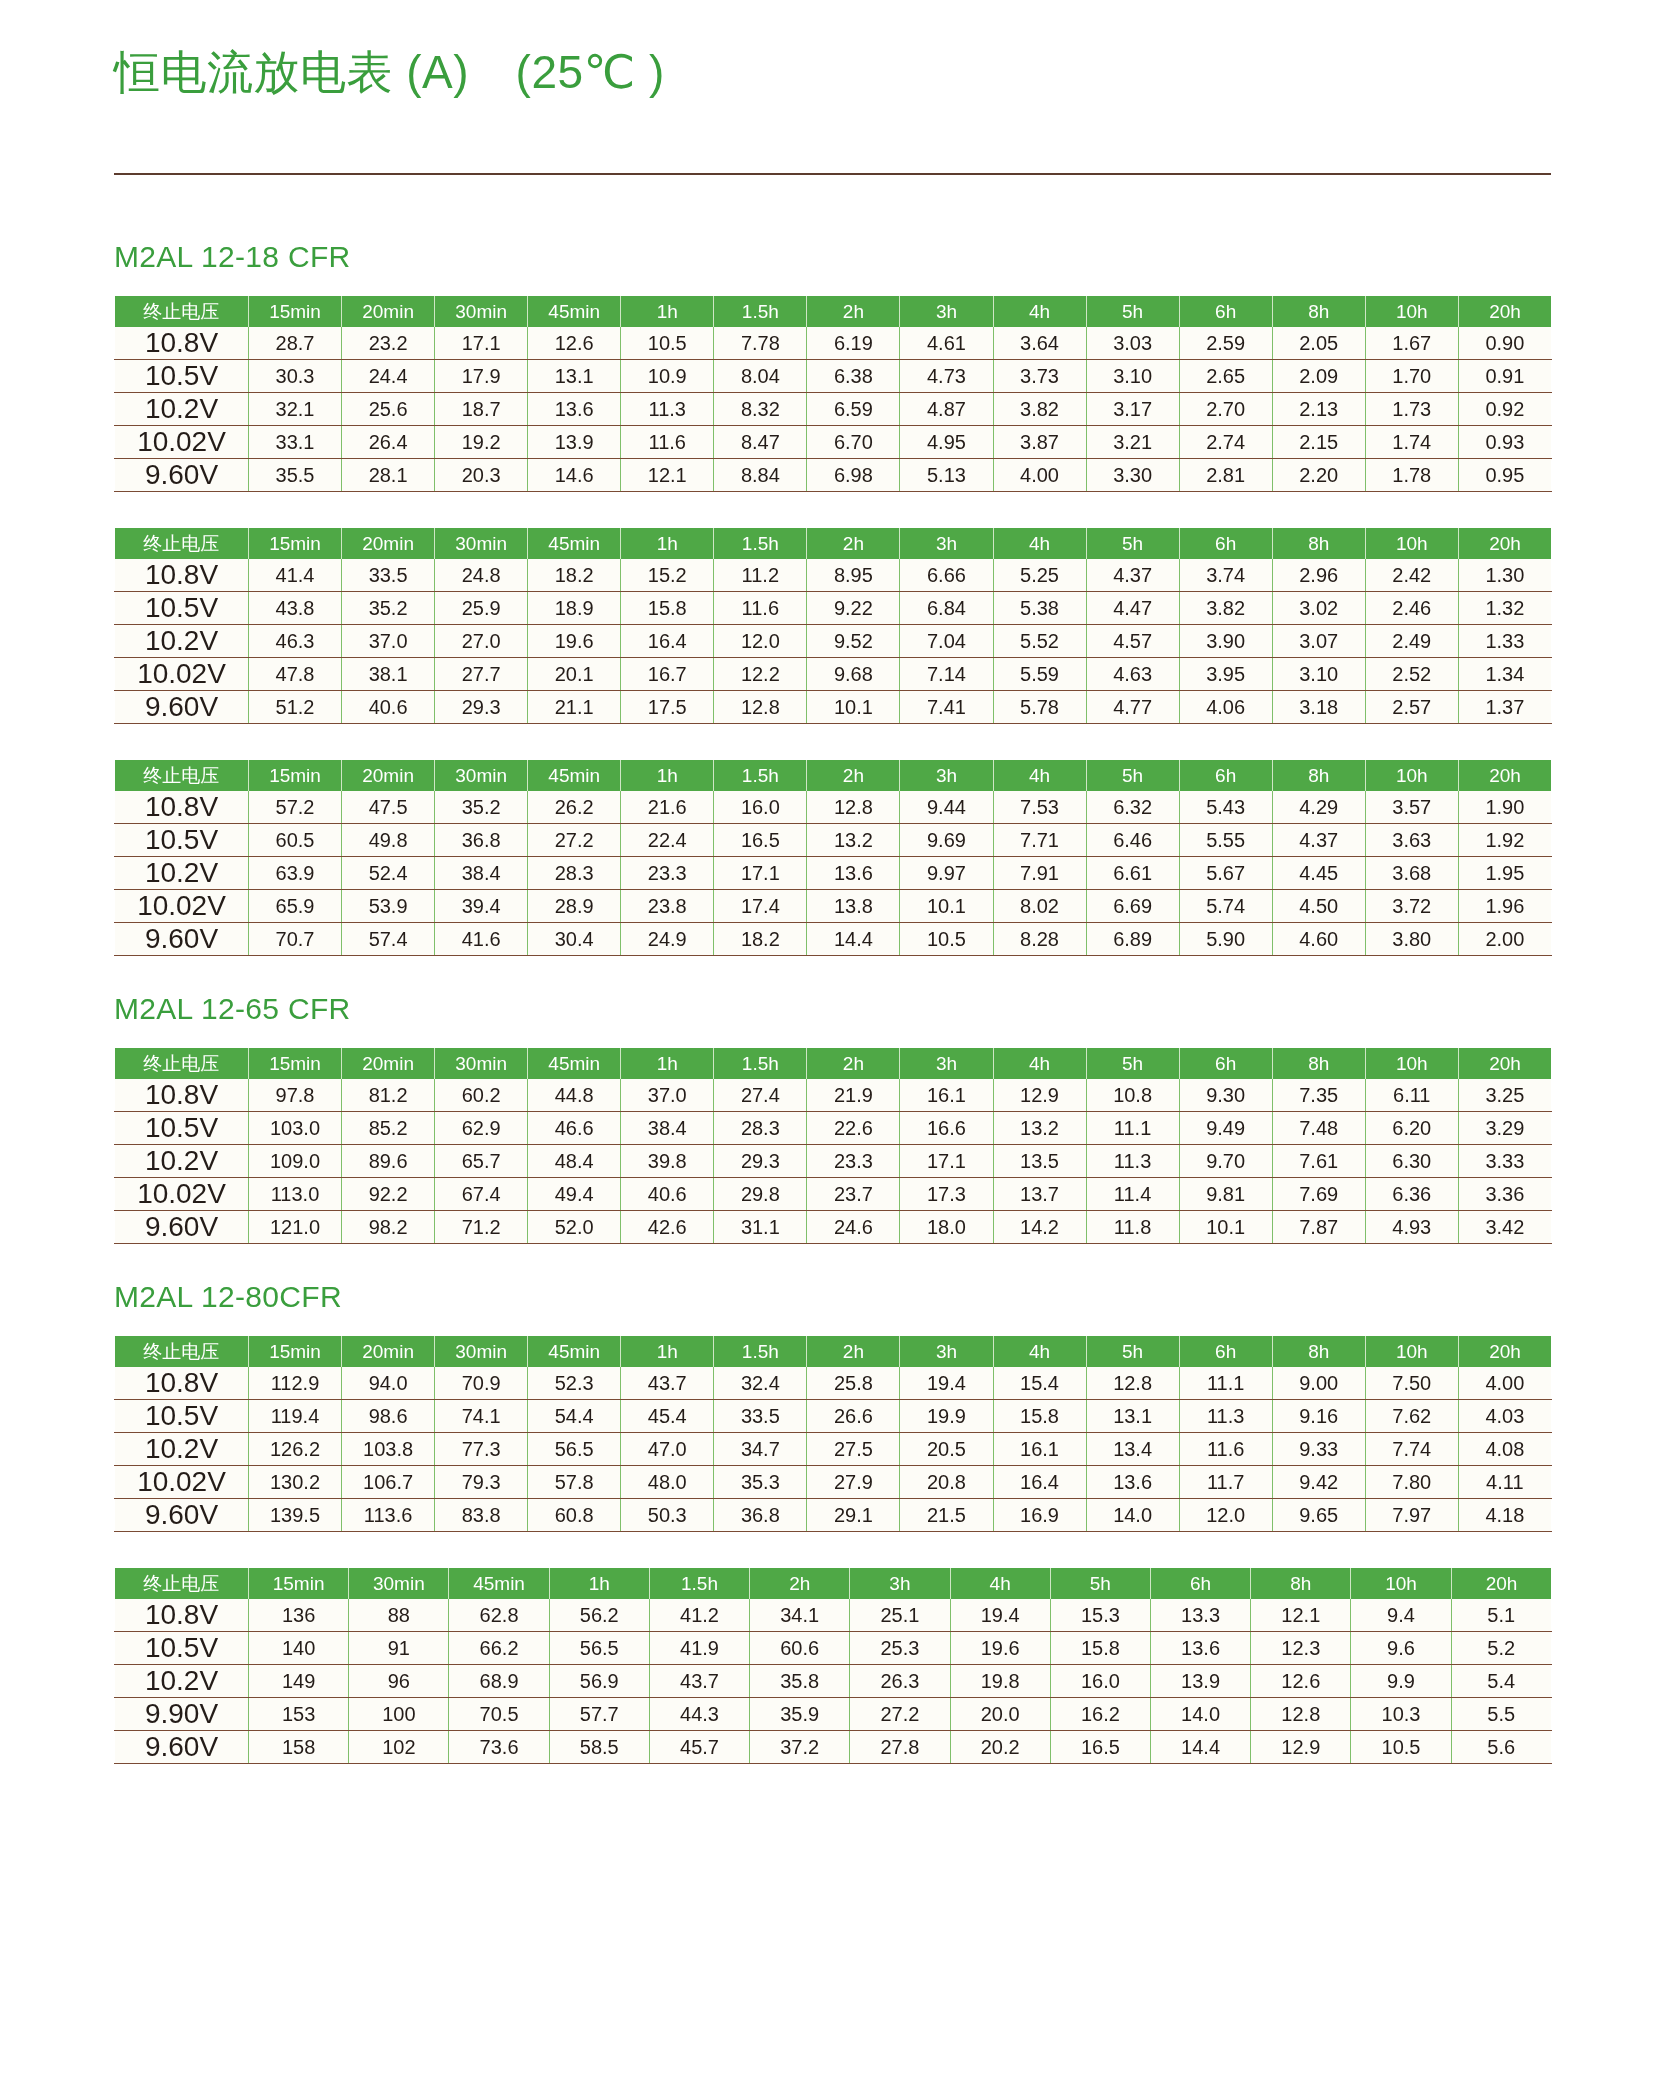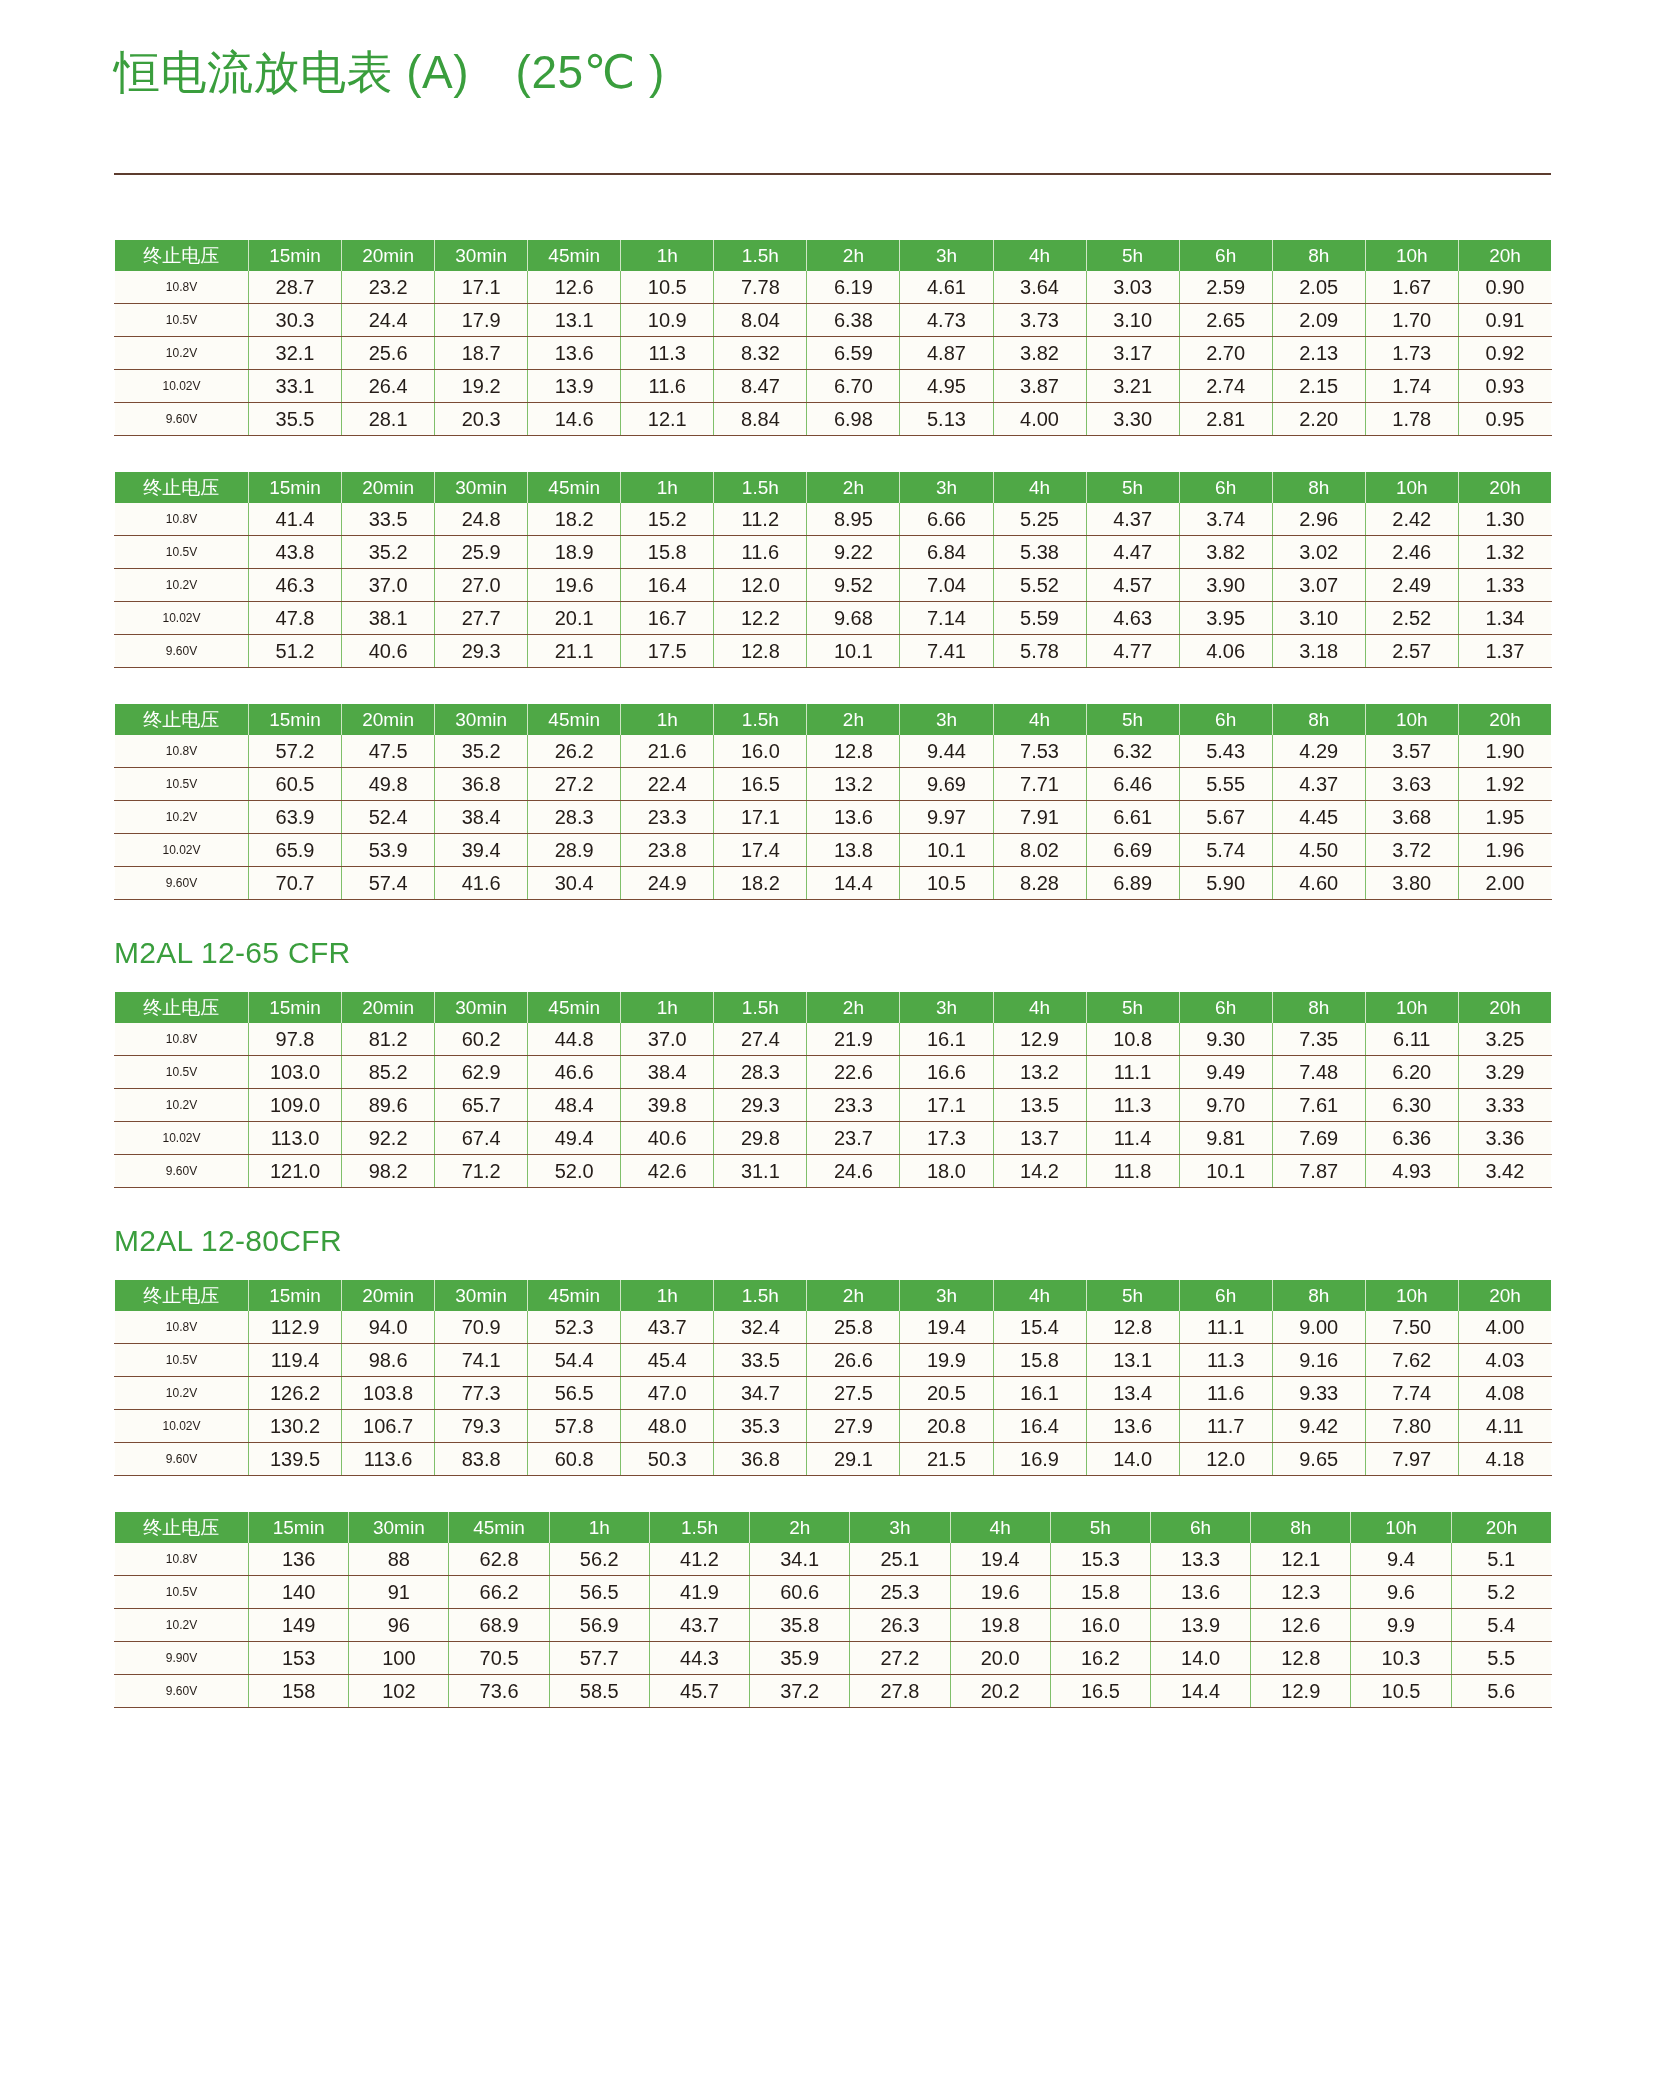--- a/index.html
+++ b/index.html
@@ -78,33 +78,34 @@
     background: #fdfcf7;
     border-left: 1px solid #7fbf6a;
     border-right: 1px solid #7fbf6a;
     border-bottom: 1px solid #7a4a34;
     padding: 0;
     color: #241c18;
   }
   table.disc tbody tr:last-child td { border-bottom: 1px solid #7a4a34; }
   table.disc tbody td:first-child { border-left: 1px solid #ffffff; }
   table.disc tbody td:last-child { border-right: 1px solid #ffffff; }
-  table.disc tbody tr td.volt { font-size: 12px; }
+  table.disc tbody tr td.volt { font-size: 28px; }
   .col-volt { width: 134px; }
 </style>
 </head>
 <body>
 
 <div class="page">
 
   <div class="page-title">恒电流放电表 (A)　(25℃ )</div>
   <div class="title-rule"></div>
 
   <div class="content">
       <div class="section">
+        <div class="section-title">M2AL 12-18 CFR</div>
         <table class="disc">
           <colgroup>
             <col class="col-volt">
             <col style="width: 93.0714px;">
             <col style="width: 93.0714px;">
             <col style="width: 93.0714px;">
             <col style="width: 93.0714px;">
             <col style="width: 93.0714px;">
             <col style="width: 93.0714px;">
             <col style="width: 93.0714px;">

